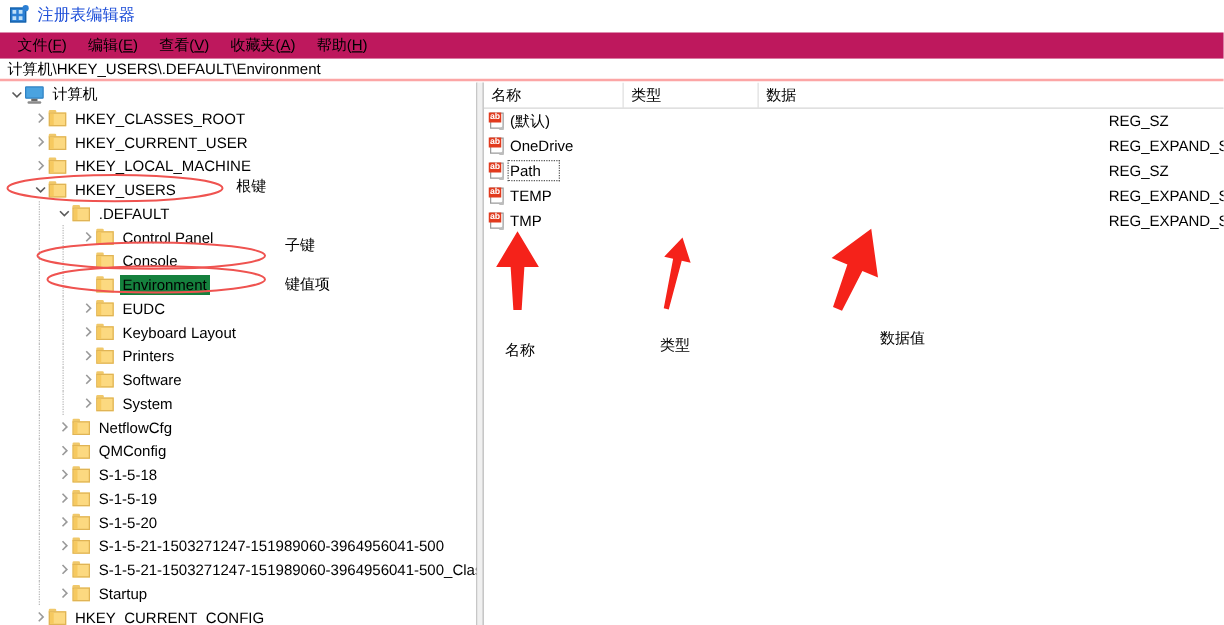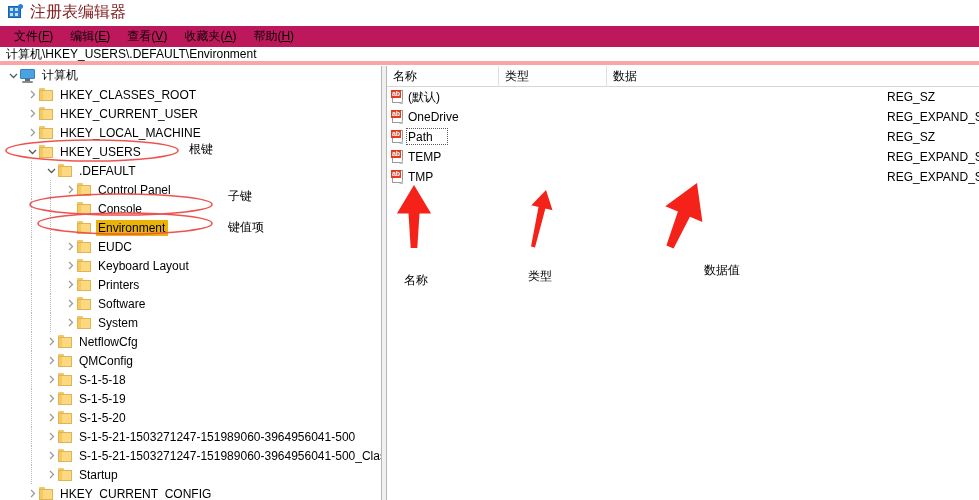--- a/index.html
+++ b/index.html
@@ -35,40 +35,40 @@
   }
   #title-icon .g1 { left: 3px; top: 4px; width: 3px; height: 3px; }
   #title-icon .g2 { left: 8px; top: 4px; width: 3px; height: 3px; }
   #title-icon .g3 { position: absolute; left: 3px; top: 9px; width: 3px; height: 3px; background: #bfe0f7; }
   #title-icon .g4 { position: absolute; left: 8px; top: 9px; width: 3px; height: 3px; background: #bfe0f7; }
   #title-icon .spark {
     position: absolute; right: 0px; top: 0px; width: 5px; height: 5px;
     background: #2b7fd4; border-radius: 50%;
   }
   #title-text {
-    font-size: 16px; color: #7f1d1d; white-space: nowrap;
+    font-size: 13px; color: #1d4ed8; white-space: nowrap;
   }
 
   
   #menubar {
     position: absolute; left: 0; top: 26px; width: 979px; height: 21px;
     display: flex; align-items: center; padding-left: 6px;
     background: #be185d;
   }
   .menu-item {
     font-size: 12px; color: #000000; padding: 2px 9px 2px 8px;
     white-space: nowrap; cursor: default;
   }
   .menu-item .mn { text-decoration: underline; }
 
   
   #addressbar {
     position: absolute; left: 0; top: 47px; width: 979px; height: 18px;
     background: #ffffff;
-    border-bottom: 4px solid #fca5a5;
+    border-bottom: 2px solid #fca5a5;
     display: flex; align-items: center; padding-left: 6px;
   }
   #address-text {
     font-size: 12px; color: #000000; white-space: nowrap;
   }
 
   
   #tree-panel {
     position: absolute; left: 0px; top: 66px; width: 382px; height: 434px;
     background: #ffffff;
@@ -89,21 +89,21 @@
 
   
   .tree-row {
     position: relative; height: 19px; display: flex; align-items: center;
     white-space: nowrap; cursor: default;
   }
   .tree-row .label {
     font-size: 12px; color: #000000; padding: 1px 3px 1px 2px;
   }
   .tree-row.selected .label {
-    background: #eab308;
+    background: #15803d;
   }
   .chev {
     width: 14px; height: 19px; flex: 0 0 auto;
     display: flex; align-items: center; justify-content: center;
   }
   .chev svg { display: block; }
   .folder {
     width: 15px; height: 13px; flex: 0 0 auto; margin-right: 4px;
     position: relative;
   }

